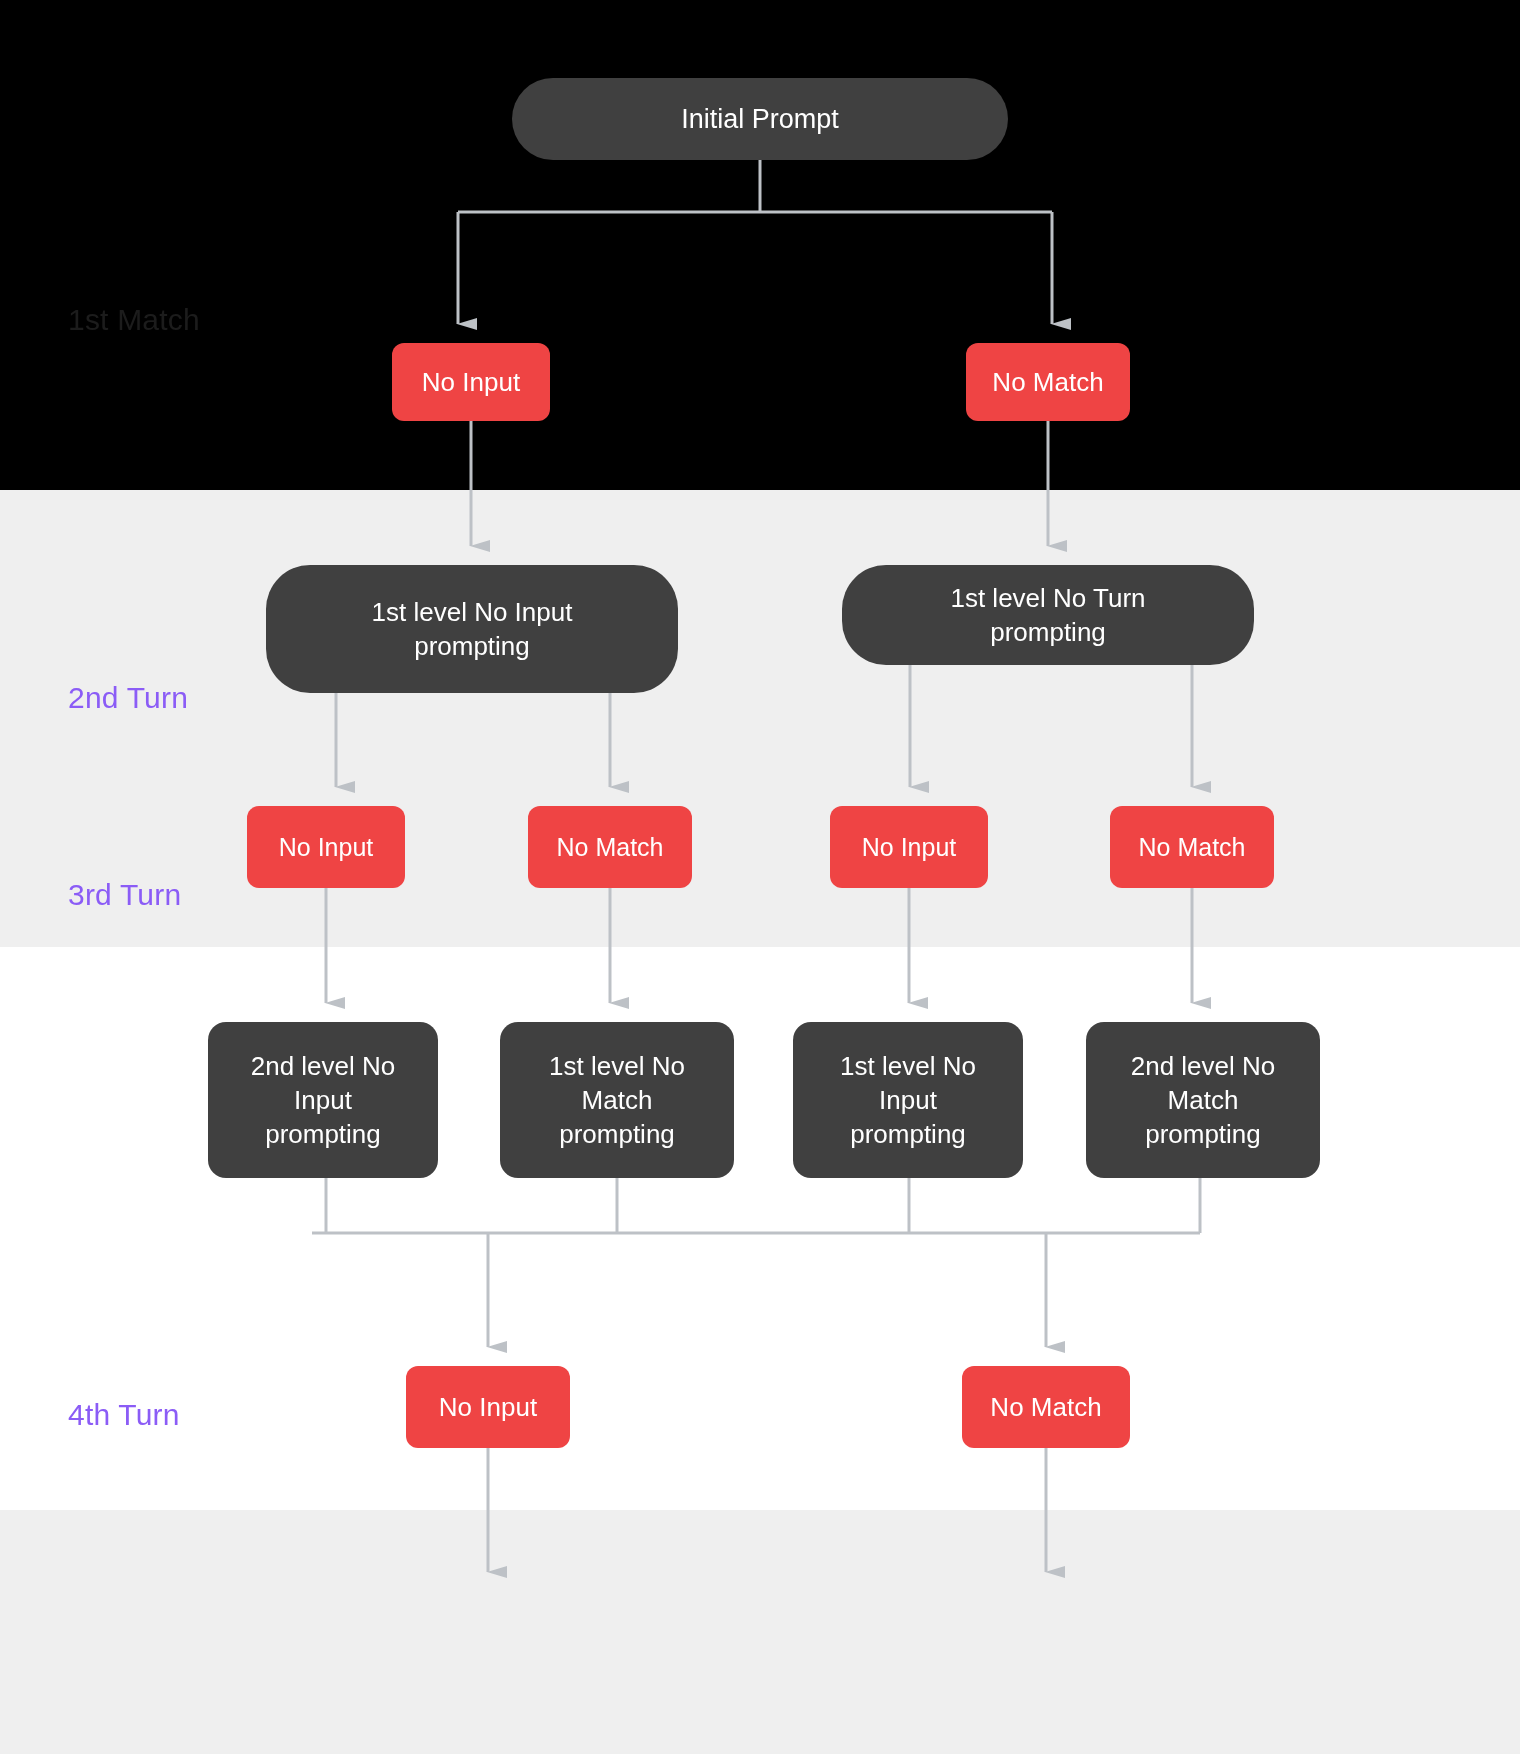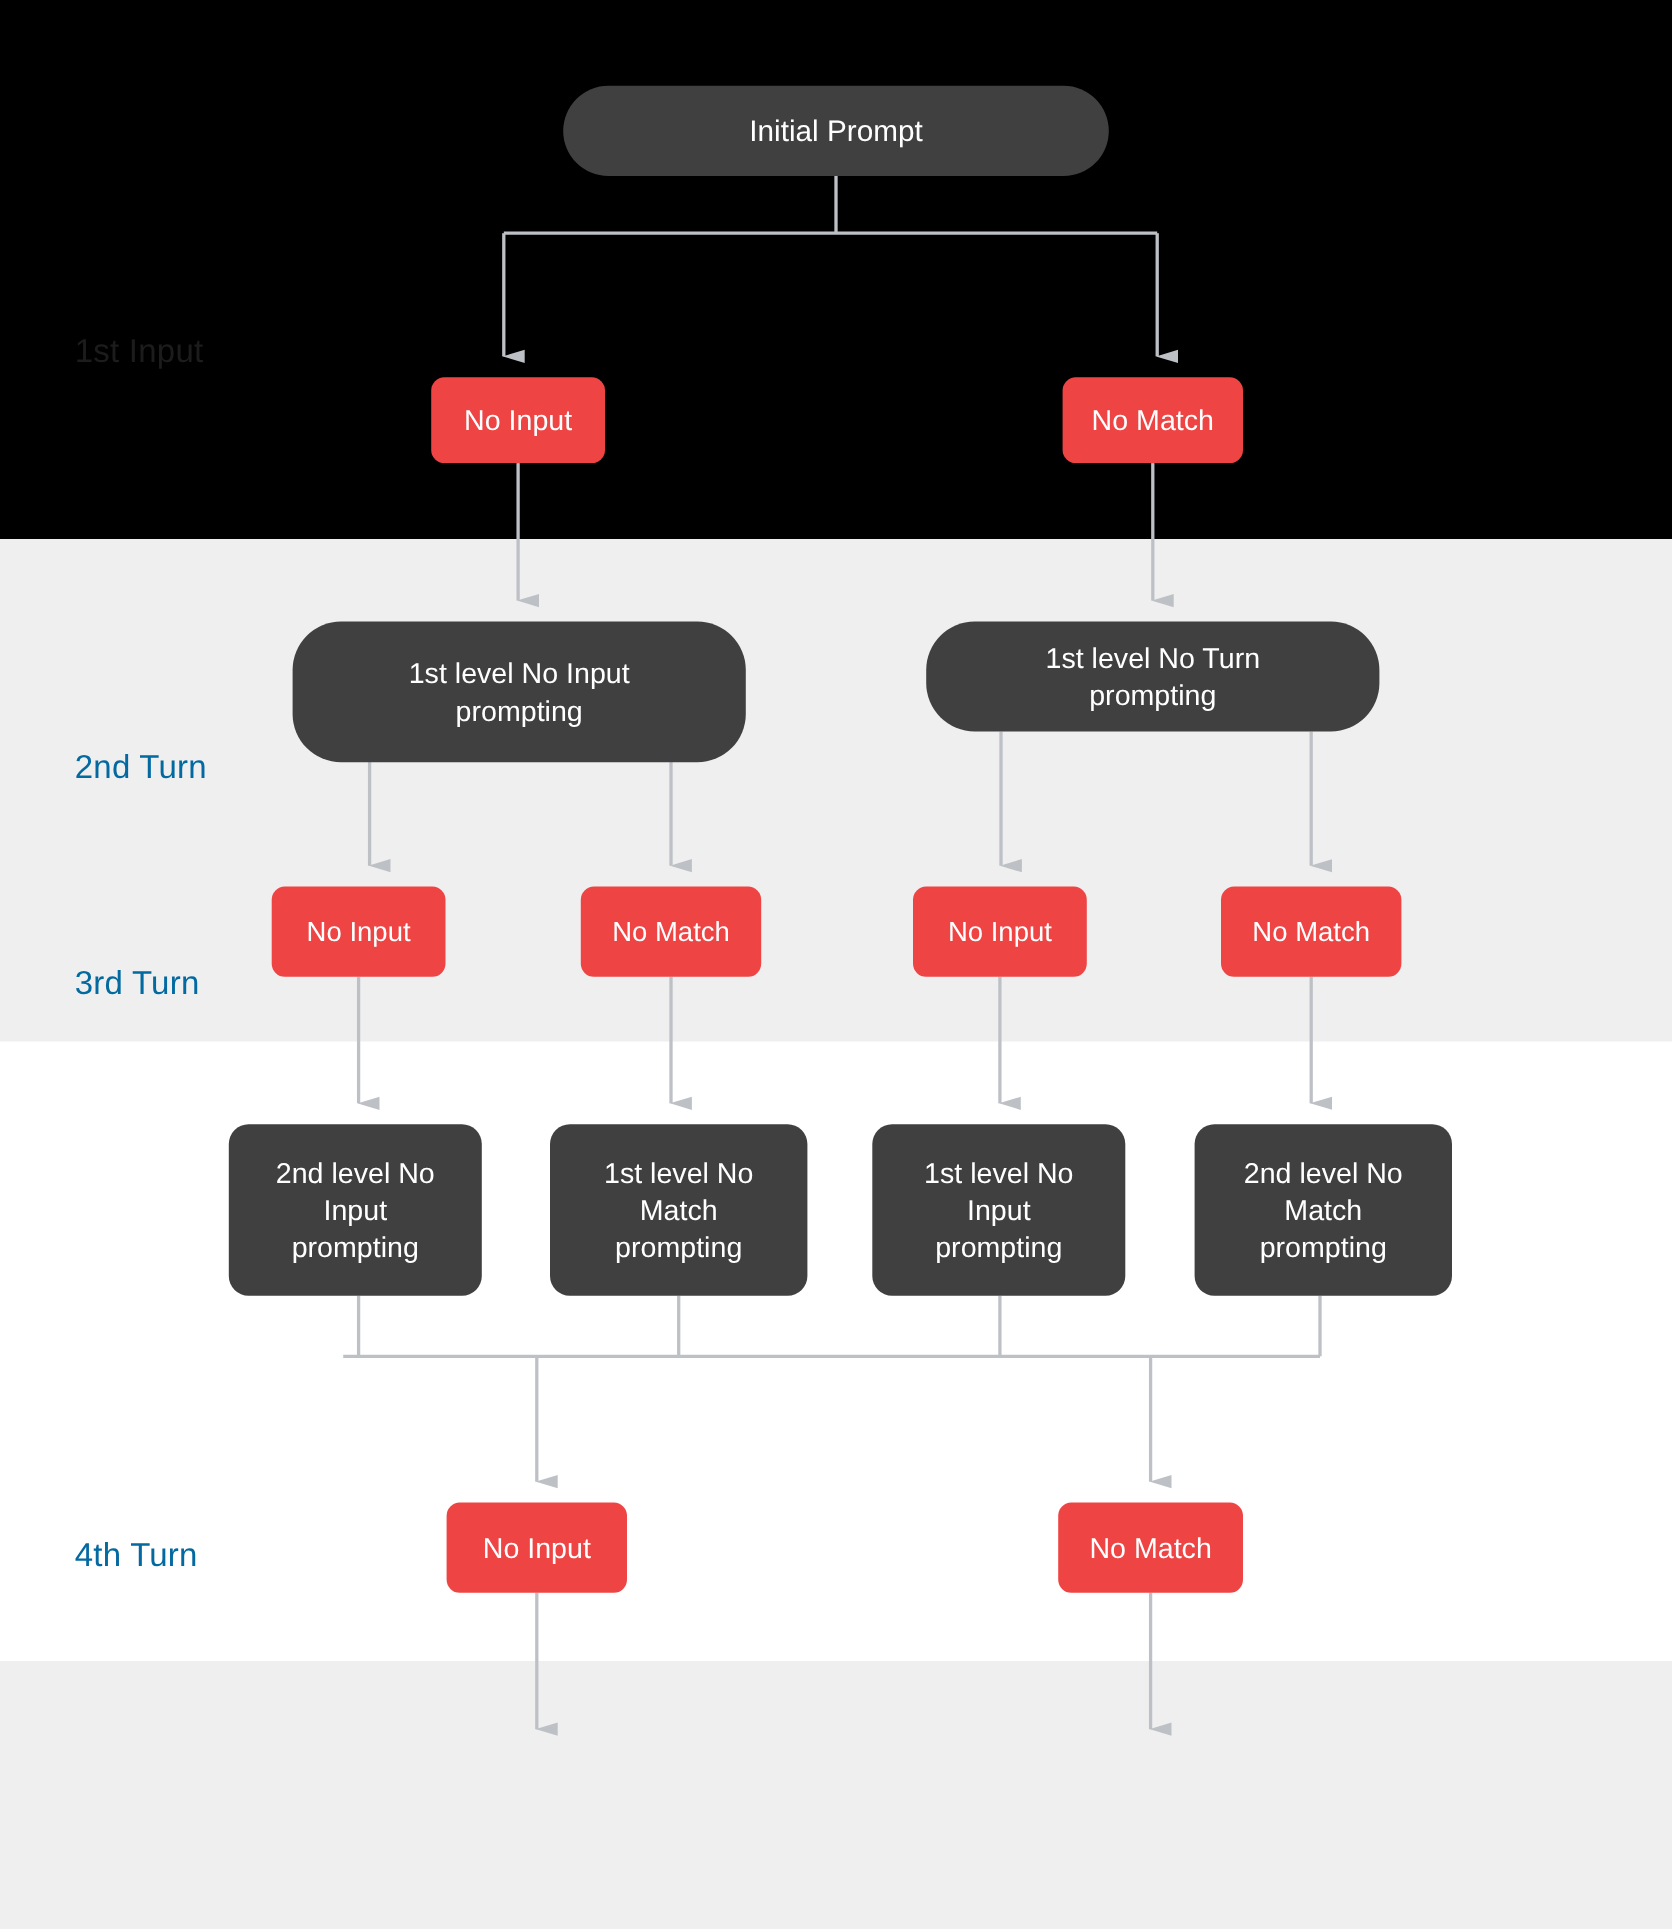--- a/index.html
+++ b/index.html
@@ -20,21 +20,21 @@
   .band-white{background:#ffffff;}
 
   
   #wires{position:absolute;left:0;top:0;width:1520px;height:1754px;}
 
   
   .turn-label{
     position:absolute;
     font-size:30px;
     line-height:30px;
-    color:#0369a1;
+    color:#8b5cf6;
     white-space:nowrap;
     letter-spacing:0.2px;
   }
   .turn-label.on-dark{color:#1c1c1c;}
 
   
   .node{
     position:absolute;
     display:flex;
     align-items:center;
@@ -105,21 +105,21 @@
       <path d="M312,1233 L1200,1233"></path>
 
       <path d="M488,1233 L488,1347" marker-end="url(#ah)"></path>
       <path d="M1046,1233 L1046,1347" marker-end="url(#ah)"></path>
 
       <path d="M488,1448 L488,1572" marker-end="url(#ah)"></path>
       <path d="M1046,1448 L1046,1572" marker-end="url(#ah)"></path>
     </g>
   </svg>
 
-  <div class="turn-label on-dark" style="left:68px;top:305px;">1st Input</div>
+  <div class="turn-label on-dark" style="left:68px;top:305px;">1st Match</div>
   <div class="turn-label" style="left:68px;top:683px;">2nd Turn</div>
   <div class="turn-label" style="left:68px;top:880px;">3rd Turn</div>
   <div class="turn-label" style="left:68px;top:1400px;">4th Turn</div>
 
   <div class="node node-blue r-pill" style="left:512px;top:78px;width:496px;height:82px;">
     <span class="node-text lg">Initial Prompt</span>
   </div>
 
   <div class="node node-green r-md" style="left:392px;top:343px;width:158px;height:78px;">
     <span class="node-text">No Input</span>

